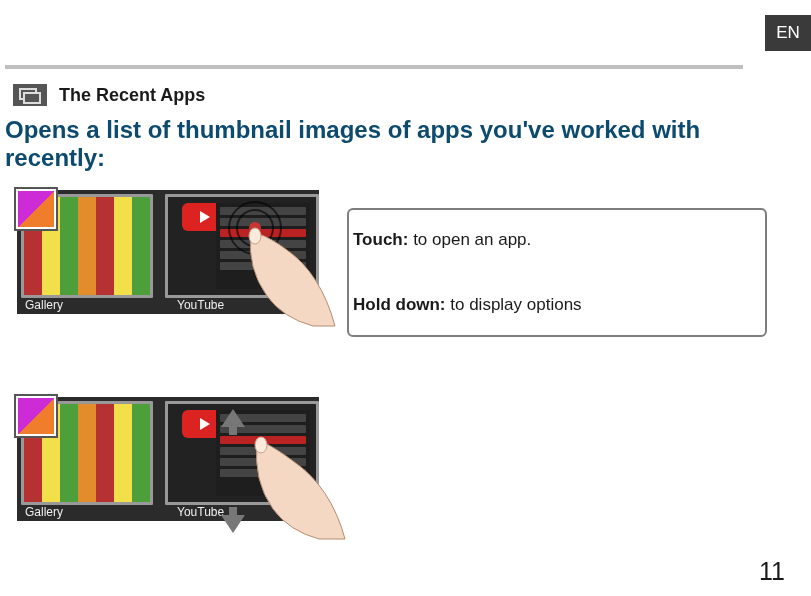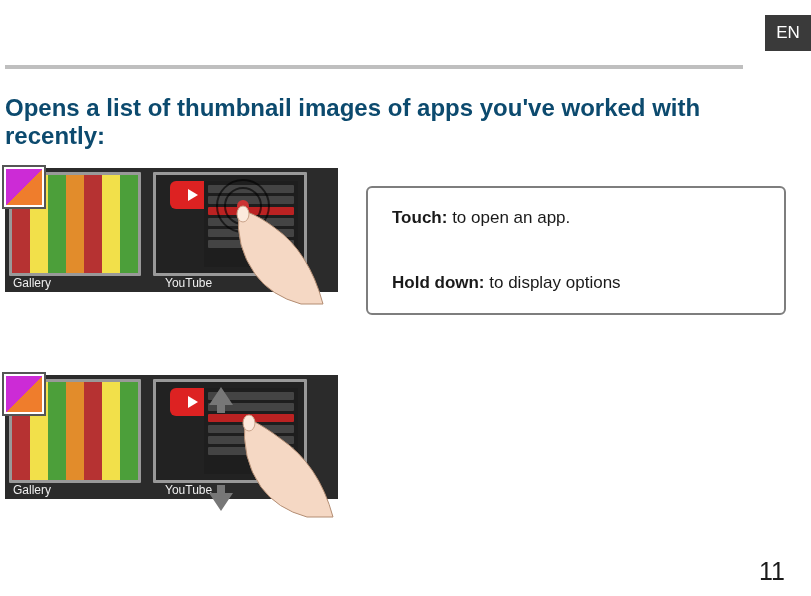--- a/index.html
+++ b/index.html
@@ -78,24 +78,25 @@
   
   .row {
     display: flex;
     align-items: flex-start;
     margin-bottom: 60px;
   }
   .row.last { margin-bottom: 0; }
 
   
   .shot {
-    width: 333px;
+    width: 302px;
     height: 124px;
     position: relative;
     flex-shrink: 0;
+    margin-left: 12px;
   }
   .shot-frame {
     position: absolute;
     inset: 0;
     background: #2b2b2b;
   }
   .thumb {
     position: absolute;
     border: 3px solid #999;
     border-radius: 1px;
@@ -158,21 +159,21 @@
   }
   .swipe-arrows svg{width:28px;height:28px;}
 
   
   .callout{
     margin-left:28px;
     margin-top:18px;
     border:2px solid #7e7e7e;
     border-radius:6px;
     background:#fff;
-    padding:14px 24px;
+    padding:14px 4px;
     font-size:17px;
     line-height:1.9;
     width:420px;
     box-sizing:border-box;
   }
   .row2 .callout{
     margin-top: 36px;
     line-height:1.4;
   }
   .callout b{font-weight:700;}
@@ -189,20 +190,29 @@
 </style>
 </head>
 <body>
 
 <div class="lang-tab">EN</div>
 
 <div class="top-rule"></div>
 
 <div class="content">
 
+  <div class="section-head">
+    <div class="section-icon-box">
+      <svg viewBox="0 0 34 22" width="34" height="22">
+        <rect x="7" y="5" width="16" height="10" fill="none" stroke="#ddd" stroke-width="2"></rect>
+        <rect x="11" y="9" width="16" height="10" fill="#555" stroke="#ddd" stroke-width="2"></rect>
+      </svg>
+    </div>
+    <div class="section-title">The Recent Apps</div>
+  </div>
 
   <div class="section-desc">Opens a list of thumbnail images of apps you've worked with recently:</div>
 
   <div class="row">
     <div class="shot">
       <div class="shot-frame"></div>
       <div class="thumb gallery"></div>
       <div class="thumb youtube">
         <div class="yt-play"></div>
         <div class="menu">

